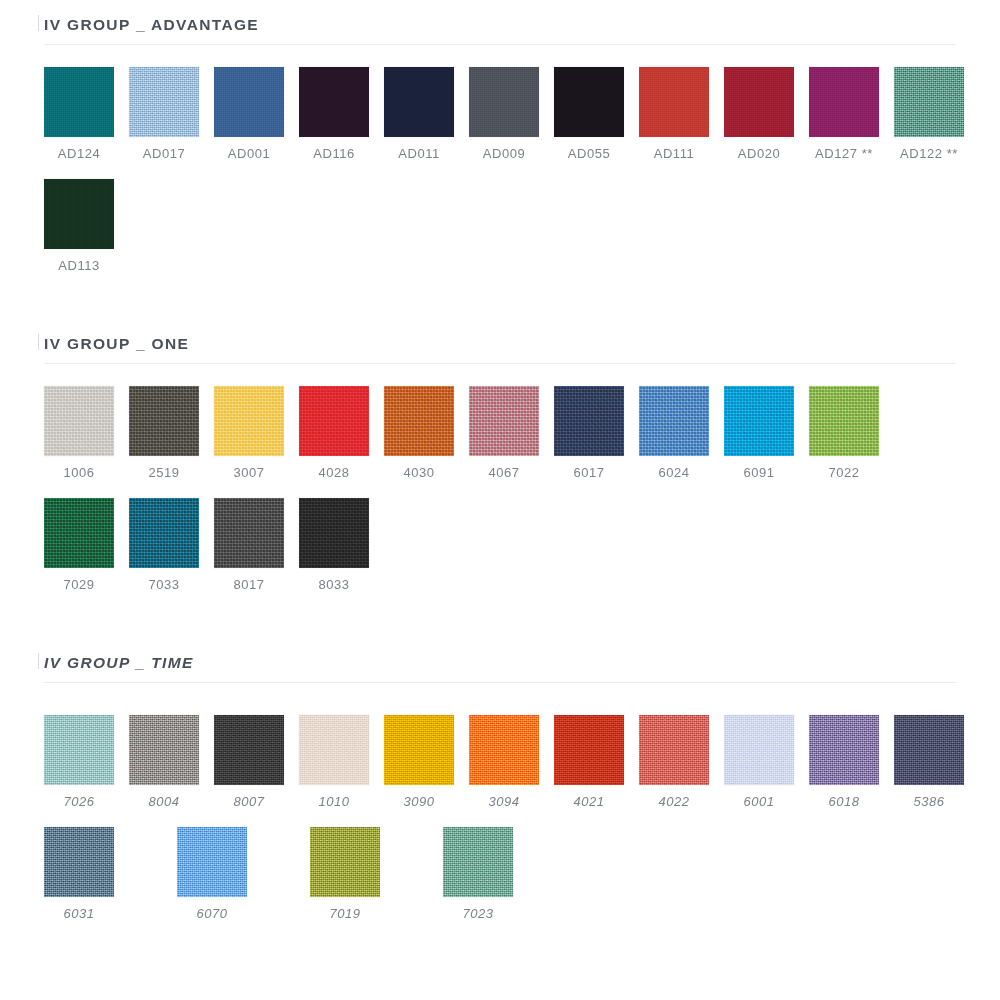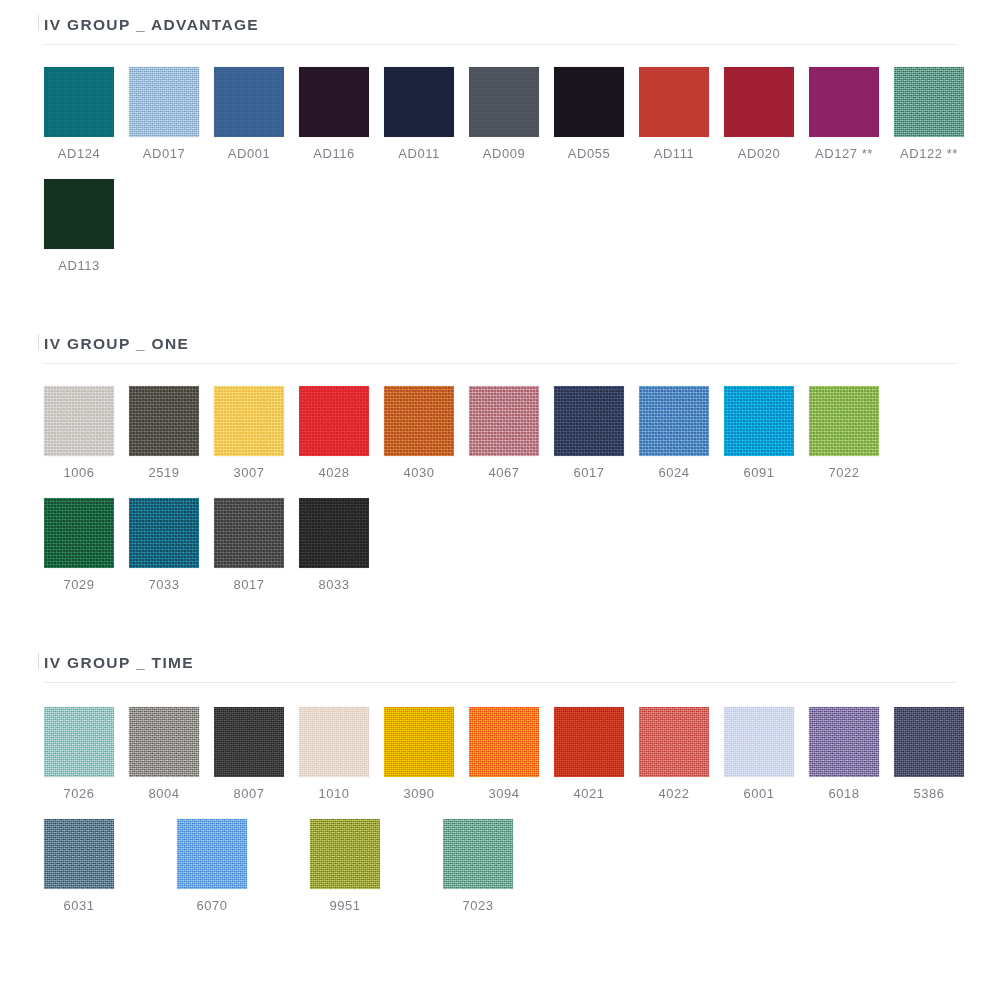--- a/index.html
+++ b/index.html
@@ -245,28 +245,28 @@
         <div class="swatch-chip tex-coarse" style="background-color:#4d4d4e;"></div>
         <div class="swatch-label">8017</div>
       </div>
       <div class="swatch-cell">
         <div class="swatch-chip tex-coarse" style="background-color:#2b2b2b;"></div>
         <div class="swatch-label">8033</div>
       </div>
     </div>
   </div>
 
-  <div class="group" style="padding-top:46px;">
+  <div class="group" style="padding-top:46px;font-style:italic;">
     <div class="group-header">
       <span class="group-tick"></span>
       <span class="group-title">IV GROUP _ TIME</span>
     </div>
     <div class="group-rule"></div>
 
-    <div class="swatch-row" style="margin-top:24px;">
+    <div class="swatch-row" style="margin-top:32px;">
       <div class="swatch-cell">
         <div class="swatch-chip tex-melange" style="background-color:#8ec4c0;"></div>
         <div class="swatch-label">7026</div>
       </div>
       <div class="swatch-cell">
         <div class="swatch-chip tex-melange" style="background-color:#8d8a87;"></div>
         <div class="swatch-label">8004</div>
       </div>
       <div class="swatch-cell">
         <div class="swatch-chip tex-melange" style="background-color:#3a3a3a;"></div>
@@ -310,21 +310,21 @@
       <div class="swatch-cell">
         <div class="swatch-chip tex-melange" style="background-color:#5f7588;"></div>
         <div class="swatch-label">6031</div>
       </div>
       <div class="swatch-cell">
         <div class="swatch-chip tex-melange" style="background-color:#6aa5dd;"></div>
         <div class="swatch-label">6070</div>
       </div>
       <div class="swatch-cell">
         <div class="swatch-chip tex-melange" style="background-color:#96a041;"></div>
-        <div class="swatch-label">9951</div>
+        <div class="swatch-label">7019</div>
       </div>
       <div class="swatch-cell">
         <div class="swatch-chip tex-melange" style="background-color:#6ea392;"></div>
         <div class="swatch-label">7023</div>
       </div>
     </div>
   </div>
 
 </div>
 

